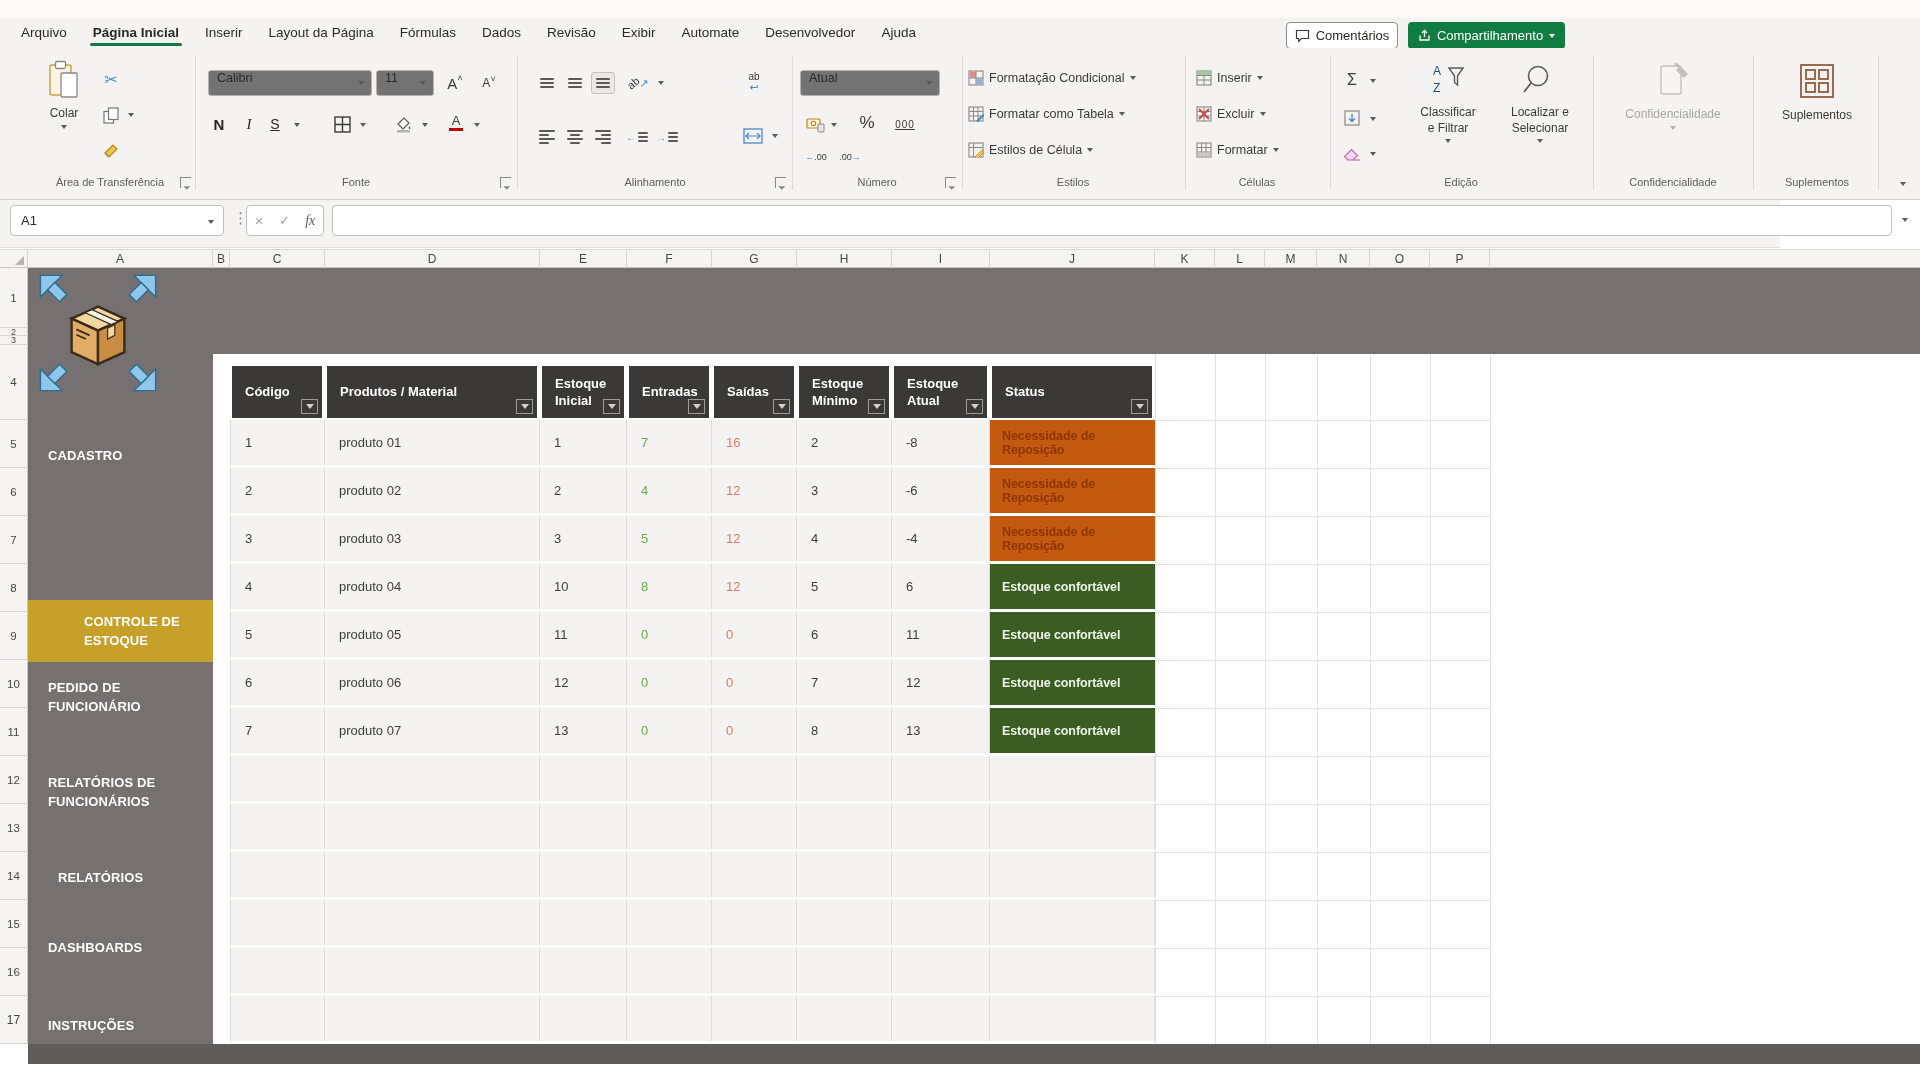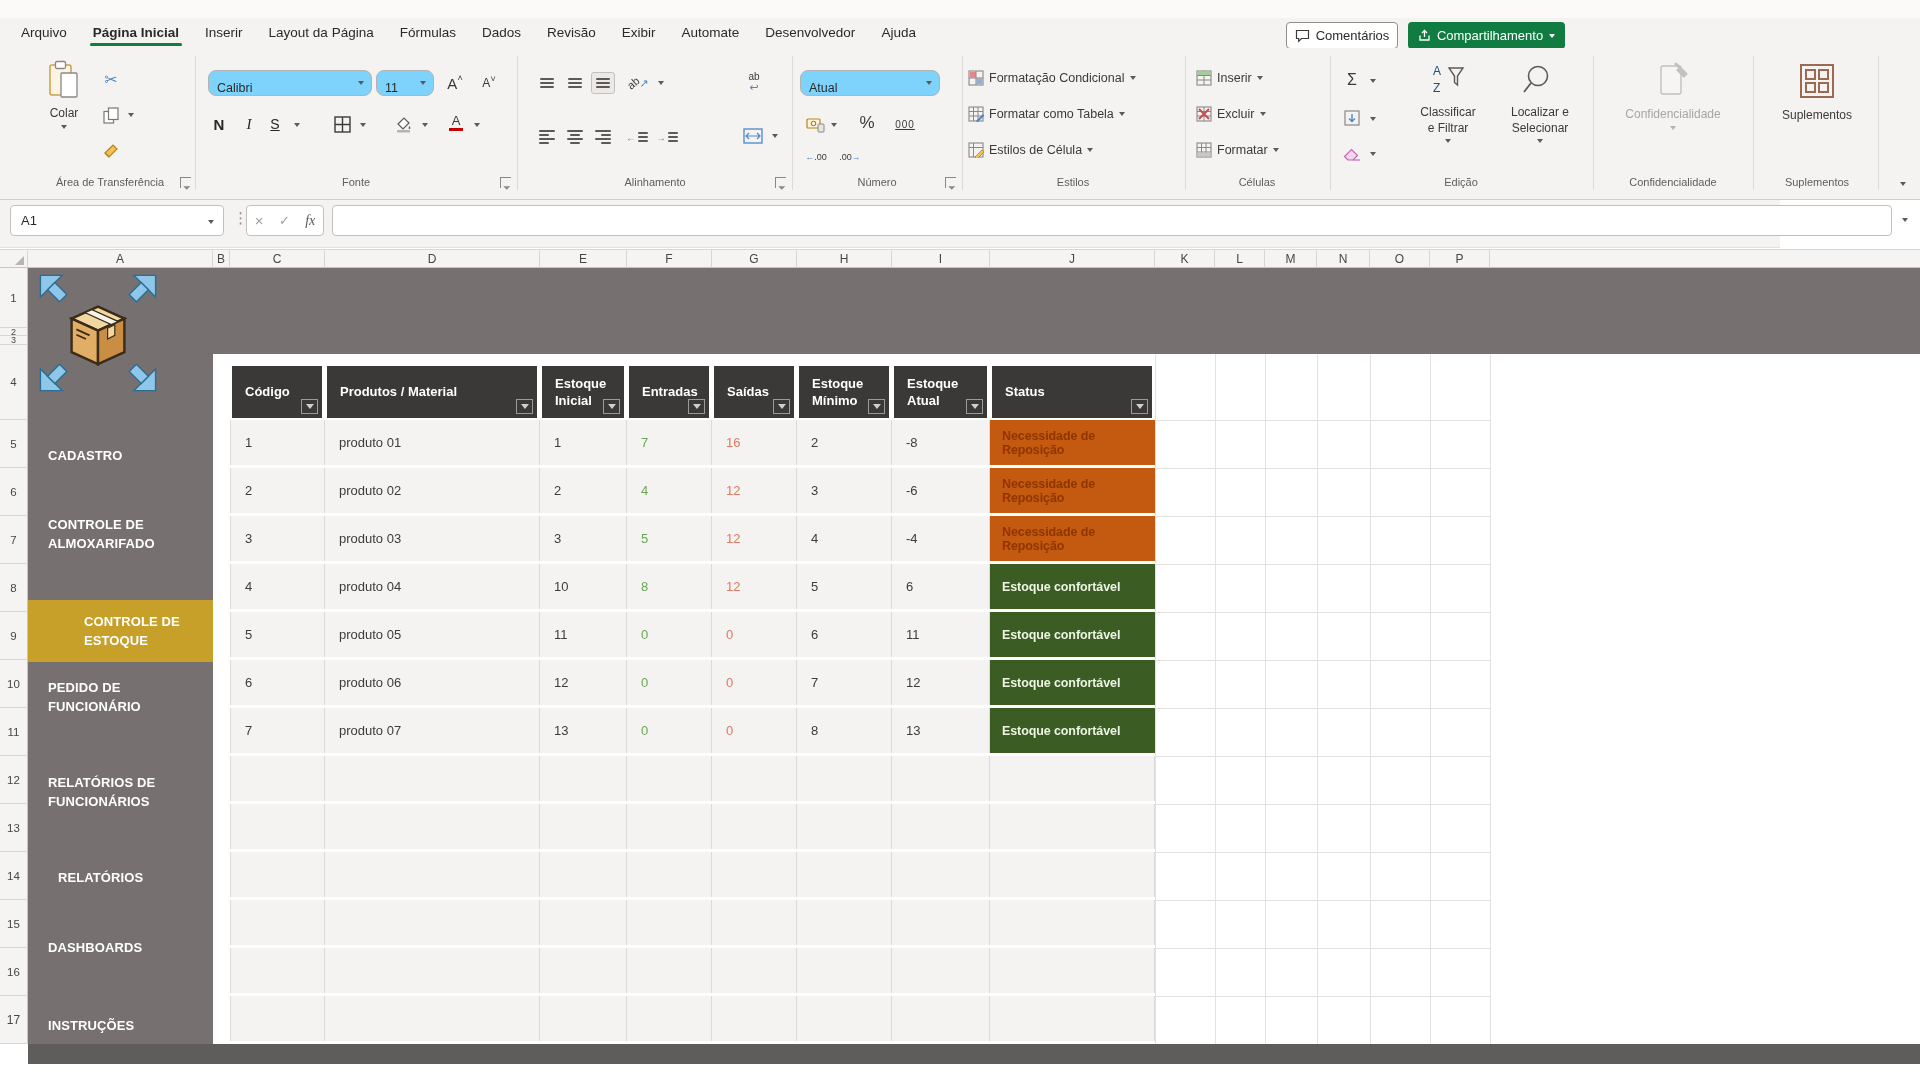--- a/index.html
+++ b/index.html
@@ -25,22 +25,22 @@
   .share-btn .chev{border-top-color:#fff;position:static;}
 
   
   .ribbon{left:0;top:48px;width:1920px;height:152px;background:#f4f3f2;border-bottom:1px solid #d2d0ce;box-sizing:border-box;}
   .rsep{position:absolute;top:8px;height:134px;width:1px;background:#dcdad8;}
   .rlabel{position:absolute;top:128px;height:16px;font-size:11px;color:#5f5d5b;text-align:center;white-space:nowrap;}
   .launcher{position:absolute;top:129px;width:11px;height:11px;border-left:1px solid #8a8886;border-top:1px solid #8a8886;box-sizing:border-box;}
   .launcher::after{content:"";position:absolute;right:1px;bottom:1px;width:0;height:0;
       border-left:5px solid transparent;border-top:5px solid transparent;border-right:5px solid #8a8886;transform:rotate(45deg);}
   .chev{width:0;height:0;border-left:3.5px solid transparent;border-right:3.5px solid transparent;border-top:4px solid #5c5a58;position:absolute;}
-  .combo{position:absolute;background:#7dd3fc;border:1px solid #b5b3b1;border-radius:8px;box-sizing:border-box;
-      font-size:12.5px;color:#2b2a29;display:flex;align-items:flex-end;padding-left:8px;}
+  .combo{position:absolute;background:#737373;border:1px solid #b5b3b1;border-radius:3px;box-sizing:border-box;
+      font-size:12.5px;color:#2b2a29;display:flex;align-items:flex-start;padding-left:8px;}
   .combo .chev{right:7px;top:50%;margin-top:-2px;}
   .ricon{position:absolute;display:flex;align-items:center;justify-content:center;}
   .bigbtn{position:absolute;display:flex;flex-direction:column;align-items:center;}
   .bigbtn .lbl{font-size:12px;color:#3b3a39;text-align:center;line-height:16px;white-space:pre-line;}
   .lines3{display:flex;flex-direction:column;gap:2px;}
   .lines3 i{display:block;height:2px;background:#5c5a58;border-radius:1px;}
   .alicon{position:absolute;width:24px;height:22px;display:flex;align-items:center;justify-content:center;border-radius:3px;}
   .alicon.active{background:#ebe8e6;border:1px solid #c3c1bf;box-sizing:border-box;}
   .stylerow{position:absolute;display:flex;align-items:center;gap:5px;font-size:12.5px;color:#3b3a39;white-space:nowrap;}
   .grayed{color:#a8a6a4 !important;}
@@ -584,22 +584,20 @@
         </g>
         <polygon points="28,38 50,28 72,38 50,48" fill="#F2D8A0" stroke="#3a2c18" stroke-width="2"></polygon>
         <polygon points="28,38 50,48 50,76 28,66" fill="#E2AE66" stroke="#3a2c18" stroke-width="2"></polygon>
         <polygon points="50,48 72,38 72,66 50,76" fill="#C98E44" stroke="#3a2c18" stroke-width="2"></polygon>
         <polygon points="39,33 45,30.5 67,40.5 61,43" fill="#F7F3EA" stroke="#3a2c18" stroke-width="1"></polygon>
         <polygon points="58,46 64,43 64,52 58,55" fill="#F2D8A0" stroke="#3a2c18" stroke-width="1"></polygon>
         <path d="M32 47 L43 52 M32 51.5 L40 55" stroke="#3a2c18" stroke-width="1.5"></path>
       </svg>
     </div>
   <div class="sidebar-item" style="top:172px;height:30px;display:flex;align-items:center;"><span style="white-space: pre-line;">CADASTRO</span></div>
-      <div class="sidebar-item" style="top:238px;height:56px;display:flex;align-items:center;"><span style="white-space: pre-line;">CONTROLE DE
-ALMOXARIFADO</span></div>
       <div class="sidebar-item active" style="top:332px;height:62px;"><span style="white-space: pre-line; margin-left: 42px;">CONTROLE DE ESTOQUE</span></div>
       <div class="sidebar-item" style="top:414px;height:30px;display:flex;align-items:center;"><span style="white-space: pre-line;">PEDIDO DE FUNCIONÁRIO</span></div>
       <div class="sidebar-item" style="top:496px;height:56px;display:flex;align-items:center;"><span style="white-space: pre-line;">RELATÓRIOS DE
 FUNCIONÁRIOS</span></div>
       <div class="sidebar-item" style="top:594px;height:30px;display:flex;align-items:center;padding-left:30px;"><span style="white-space: pre-line;">RELATÓRIOS</span></div>
       <div class="sidebar-item" style="top:664px;height:30px;display:flex;align-items:center;"><span style="white-space: pre-line;">DASHBOARDS</span></div>
       <div class="sidebar-item" style="top:742px;height:30px;display:flex;align-items:center;"><span style="white-space: pre-line;">INSTRUÇÕES</span></div>
     </div>
 
   <div id="data-table">

